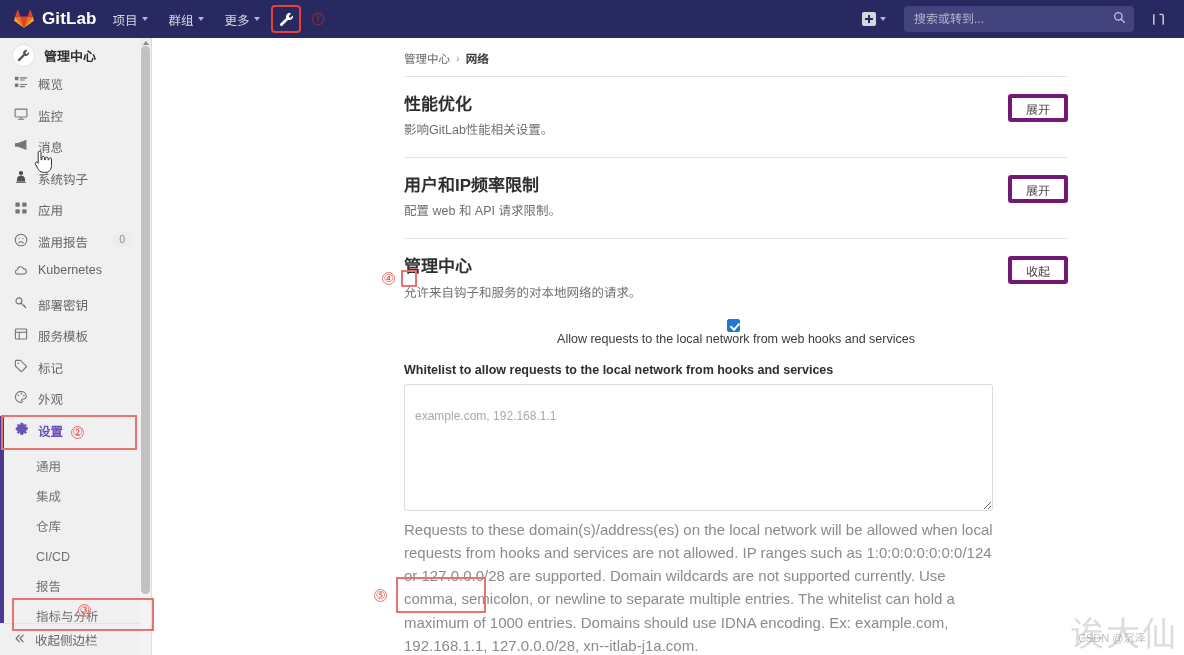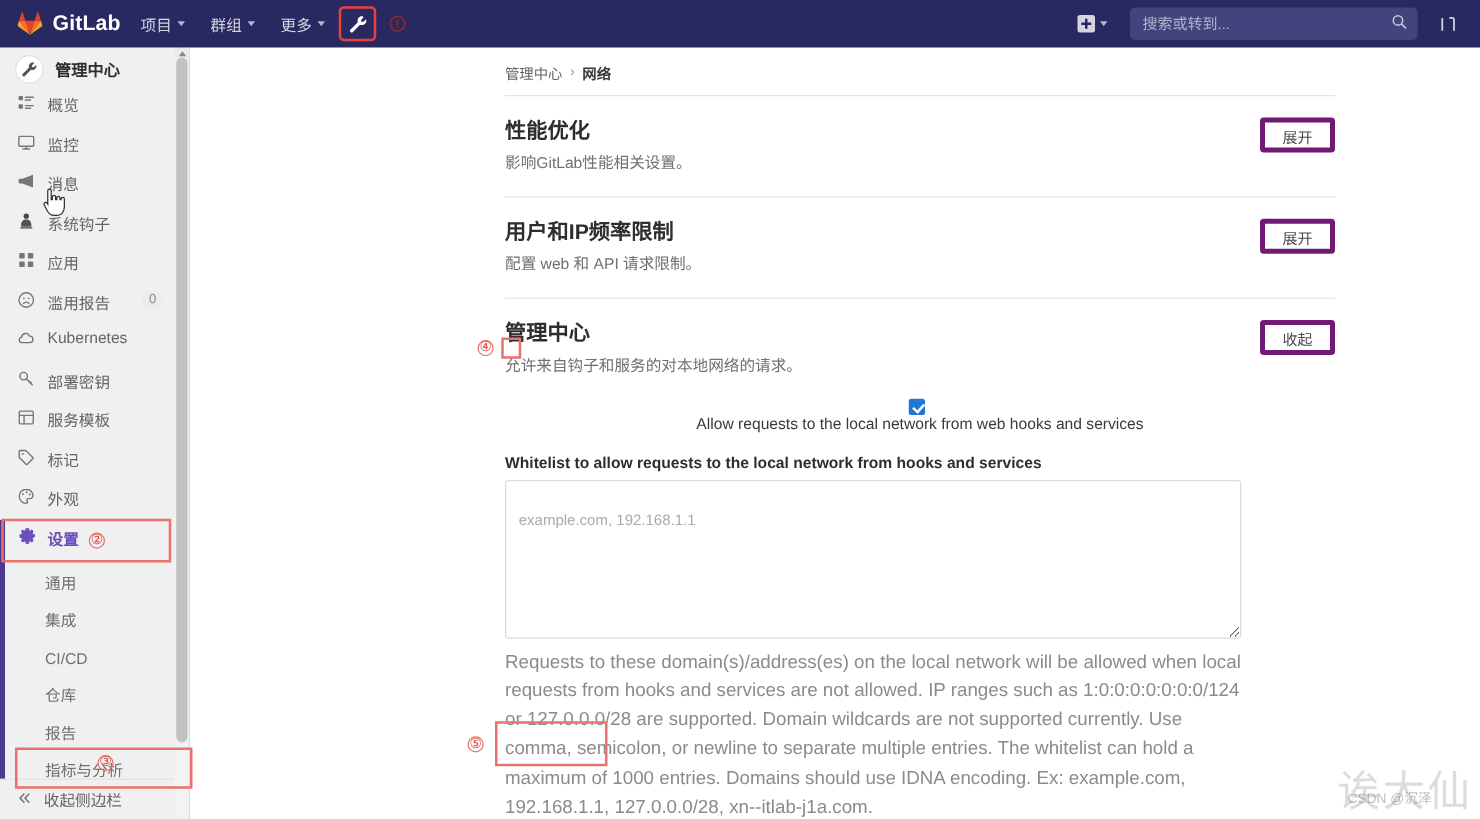--- a/index.html
+++ b/index.html
@@ -540,22 +540,22 @@
         <span class="sb-ico">
           <svg width="15" height="15" viewBox="0 0 16 16" fill="#6b4fbb" aria-hidden="true">
             <path d="M8 5.4A2.6 2.6 0 1 0 8 10.6 2.6 2.6 0 0 0 8 5.4zm6.4 3.3V7.3l-1.6-.3a5 5 0 0 0-.5-1.2l.9-1.3-1-1-1.3.9a5 5 0 0 0-1.2-.5L9.4 2.3H7.3l-.3 1.6a5 5 0 0 0-1.2.5L4.5 3.5l-1 1 .9 1.3a5 5 0 0 0-.5 1.2l-1.6.3v2.1l1.6.3a5 5 0 0 0 .5 1.2l-.9 1.3 1 1 1.3-.9a5 5 0 0 0 1.2.5l.3 1.6h2.1l.3-1.6a5 5 0 0 0 1.2-.5l1.3.9 1-1-.9-1.3a5 5 0 0 0 .5-1.2z"></path>
           </svg>
         </span>
         <span class="sb-label">设置</span>
       </a>
 
       <a class="sb-sub">通用</a>
       <a class="sb-sub">集成</a>
+      <a class="sb-sub">仓库</a>
       <a class="sb-sub">CI/CD</a>
-      <a class="sb-sub">仓库</a>
       <a class="sb-sub">报告</a>
       <a class="sb-sub">指标与分析</a>
       <a class="sb-sub active">网络</a>
     </div>
 
     <div class="sb-activebar" style="top:378px;height:222px;"></div>
 
     <div class="sb-footer">
       <span>
         <svg width="13" height="13" viewBox="0 0 16 16" fill="none" stroke="#767676" stroke-width="1.5" stroke-linecap="round" stroke-linejoin="round" aria-hidden="true">

